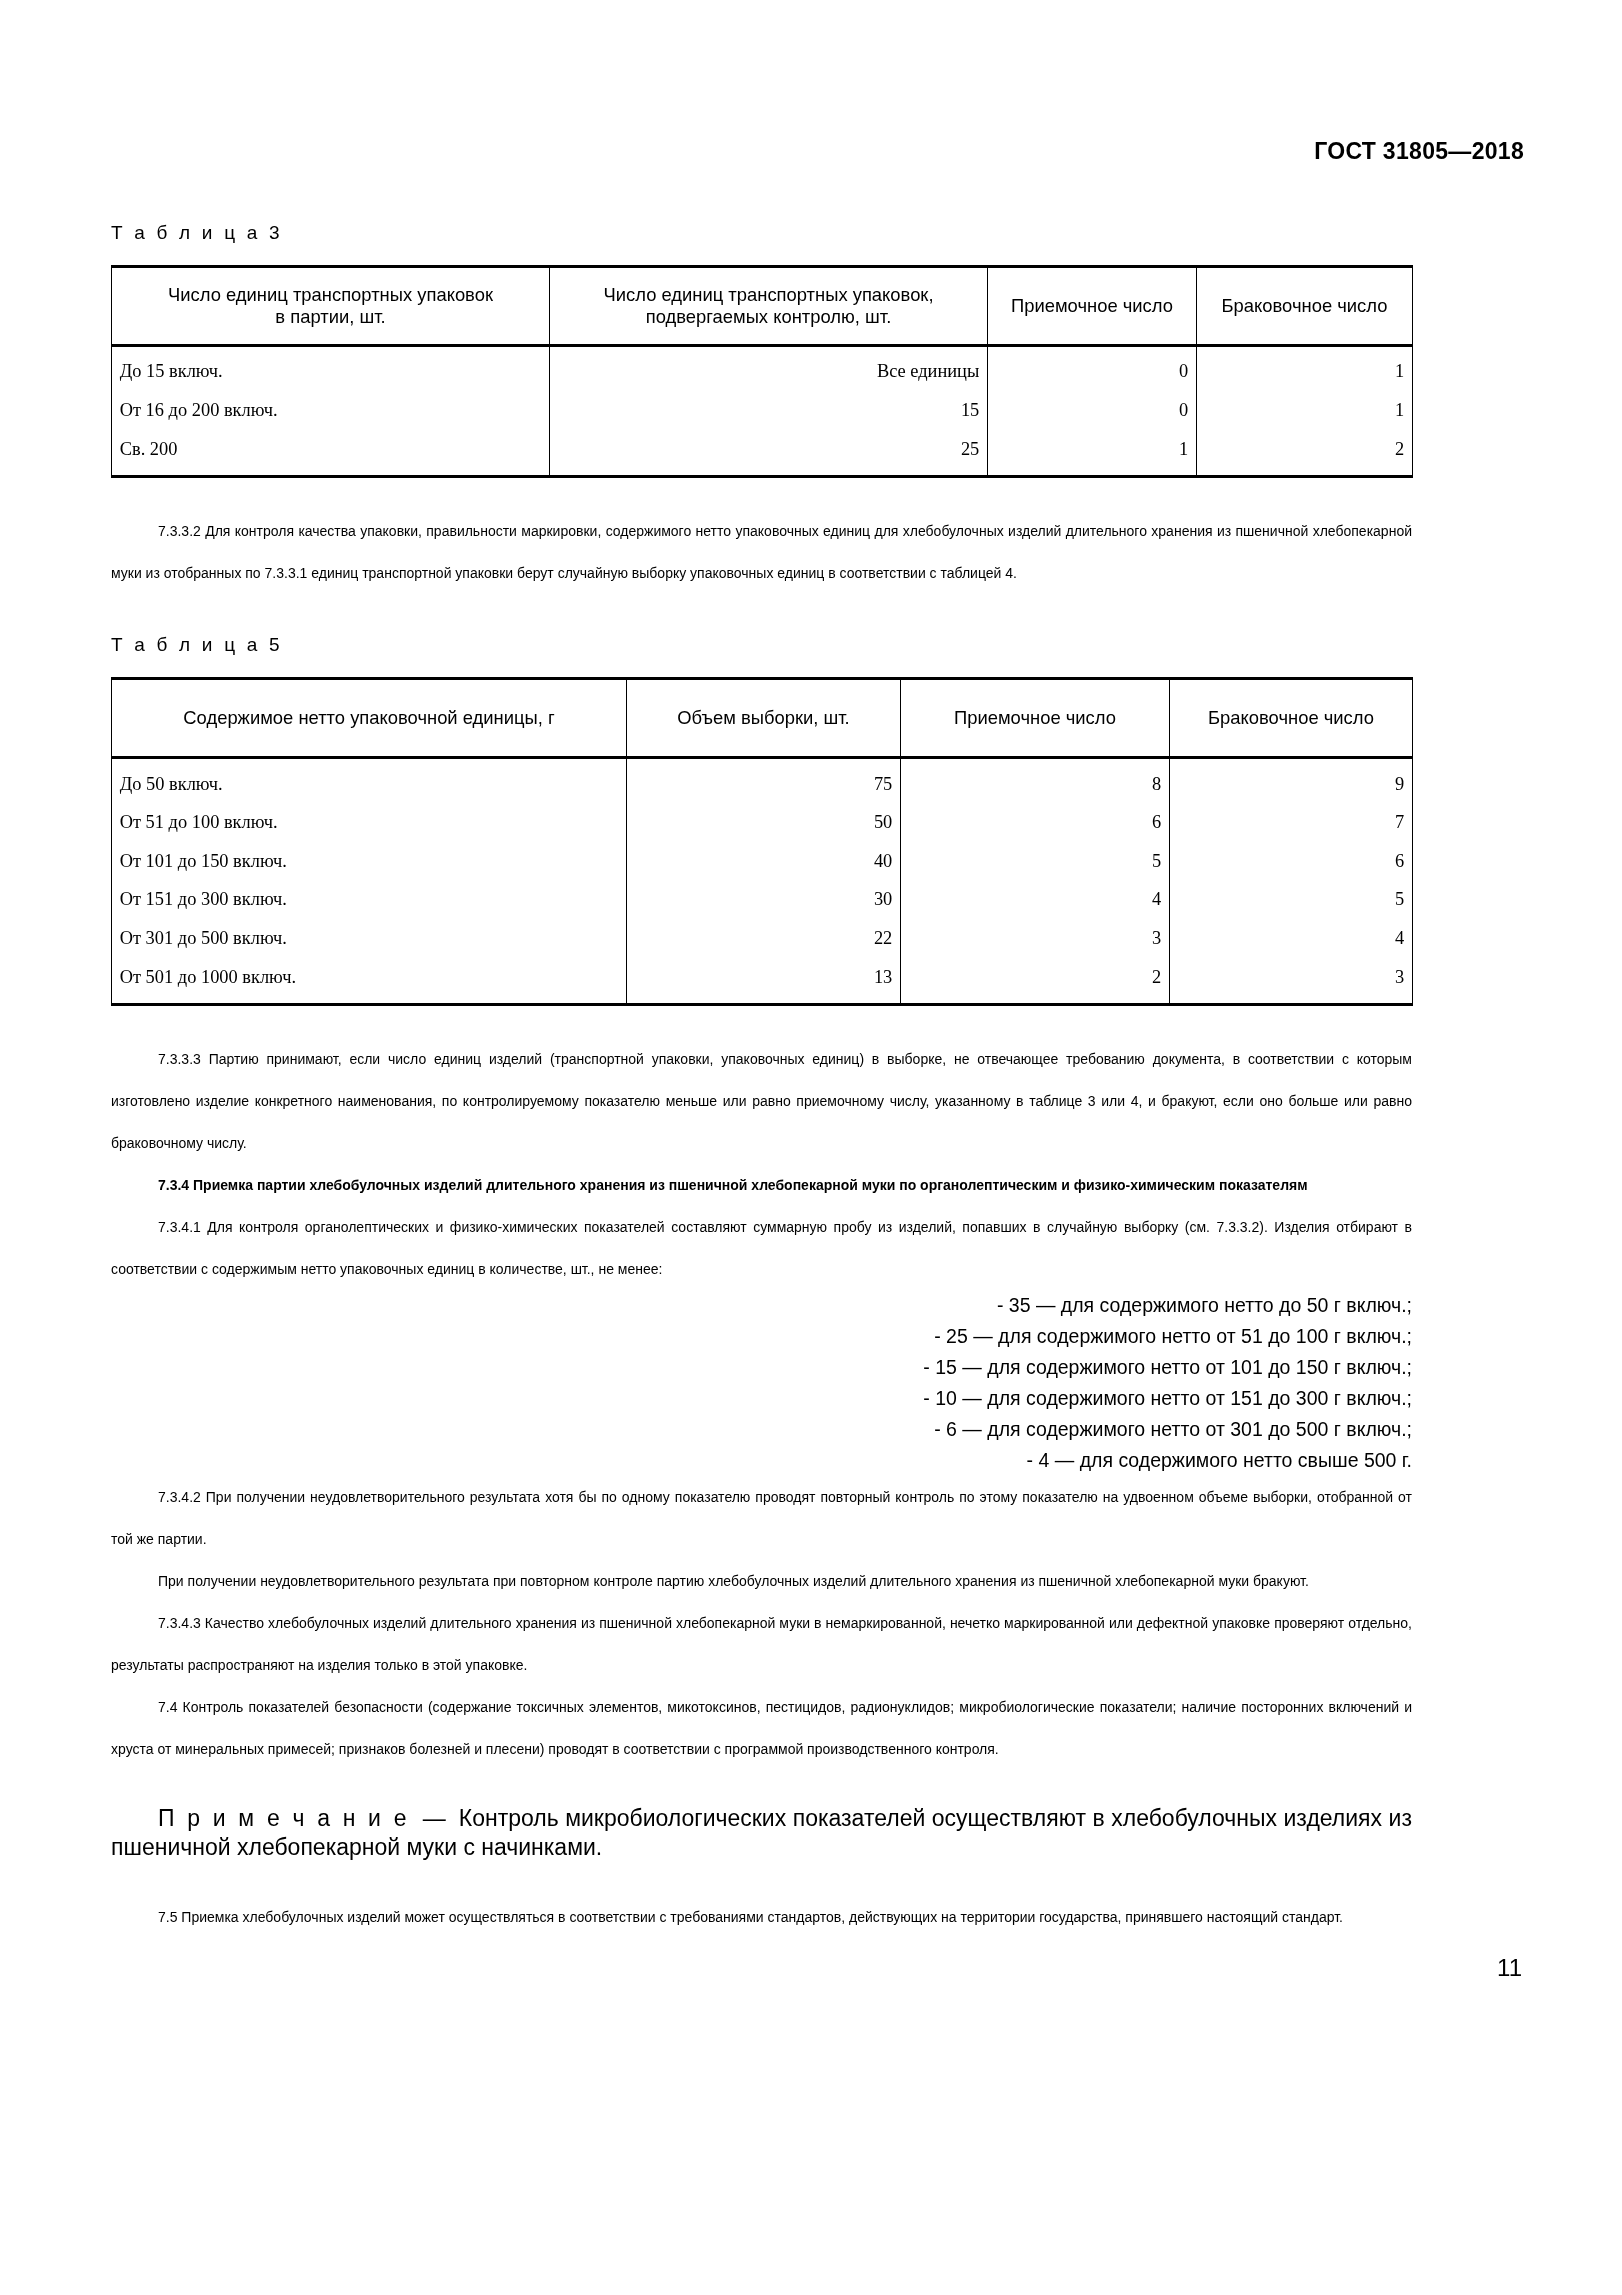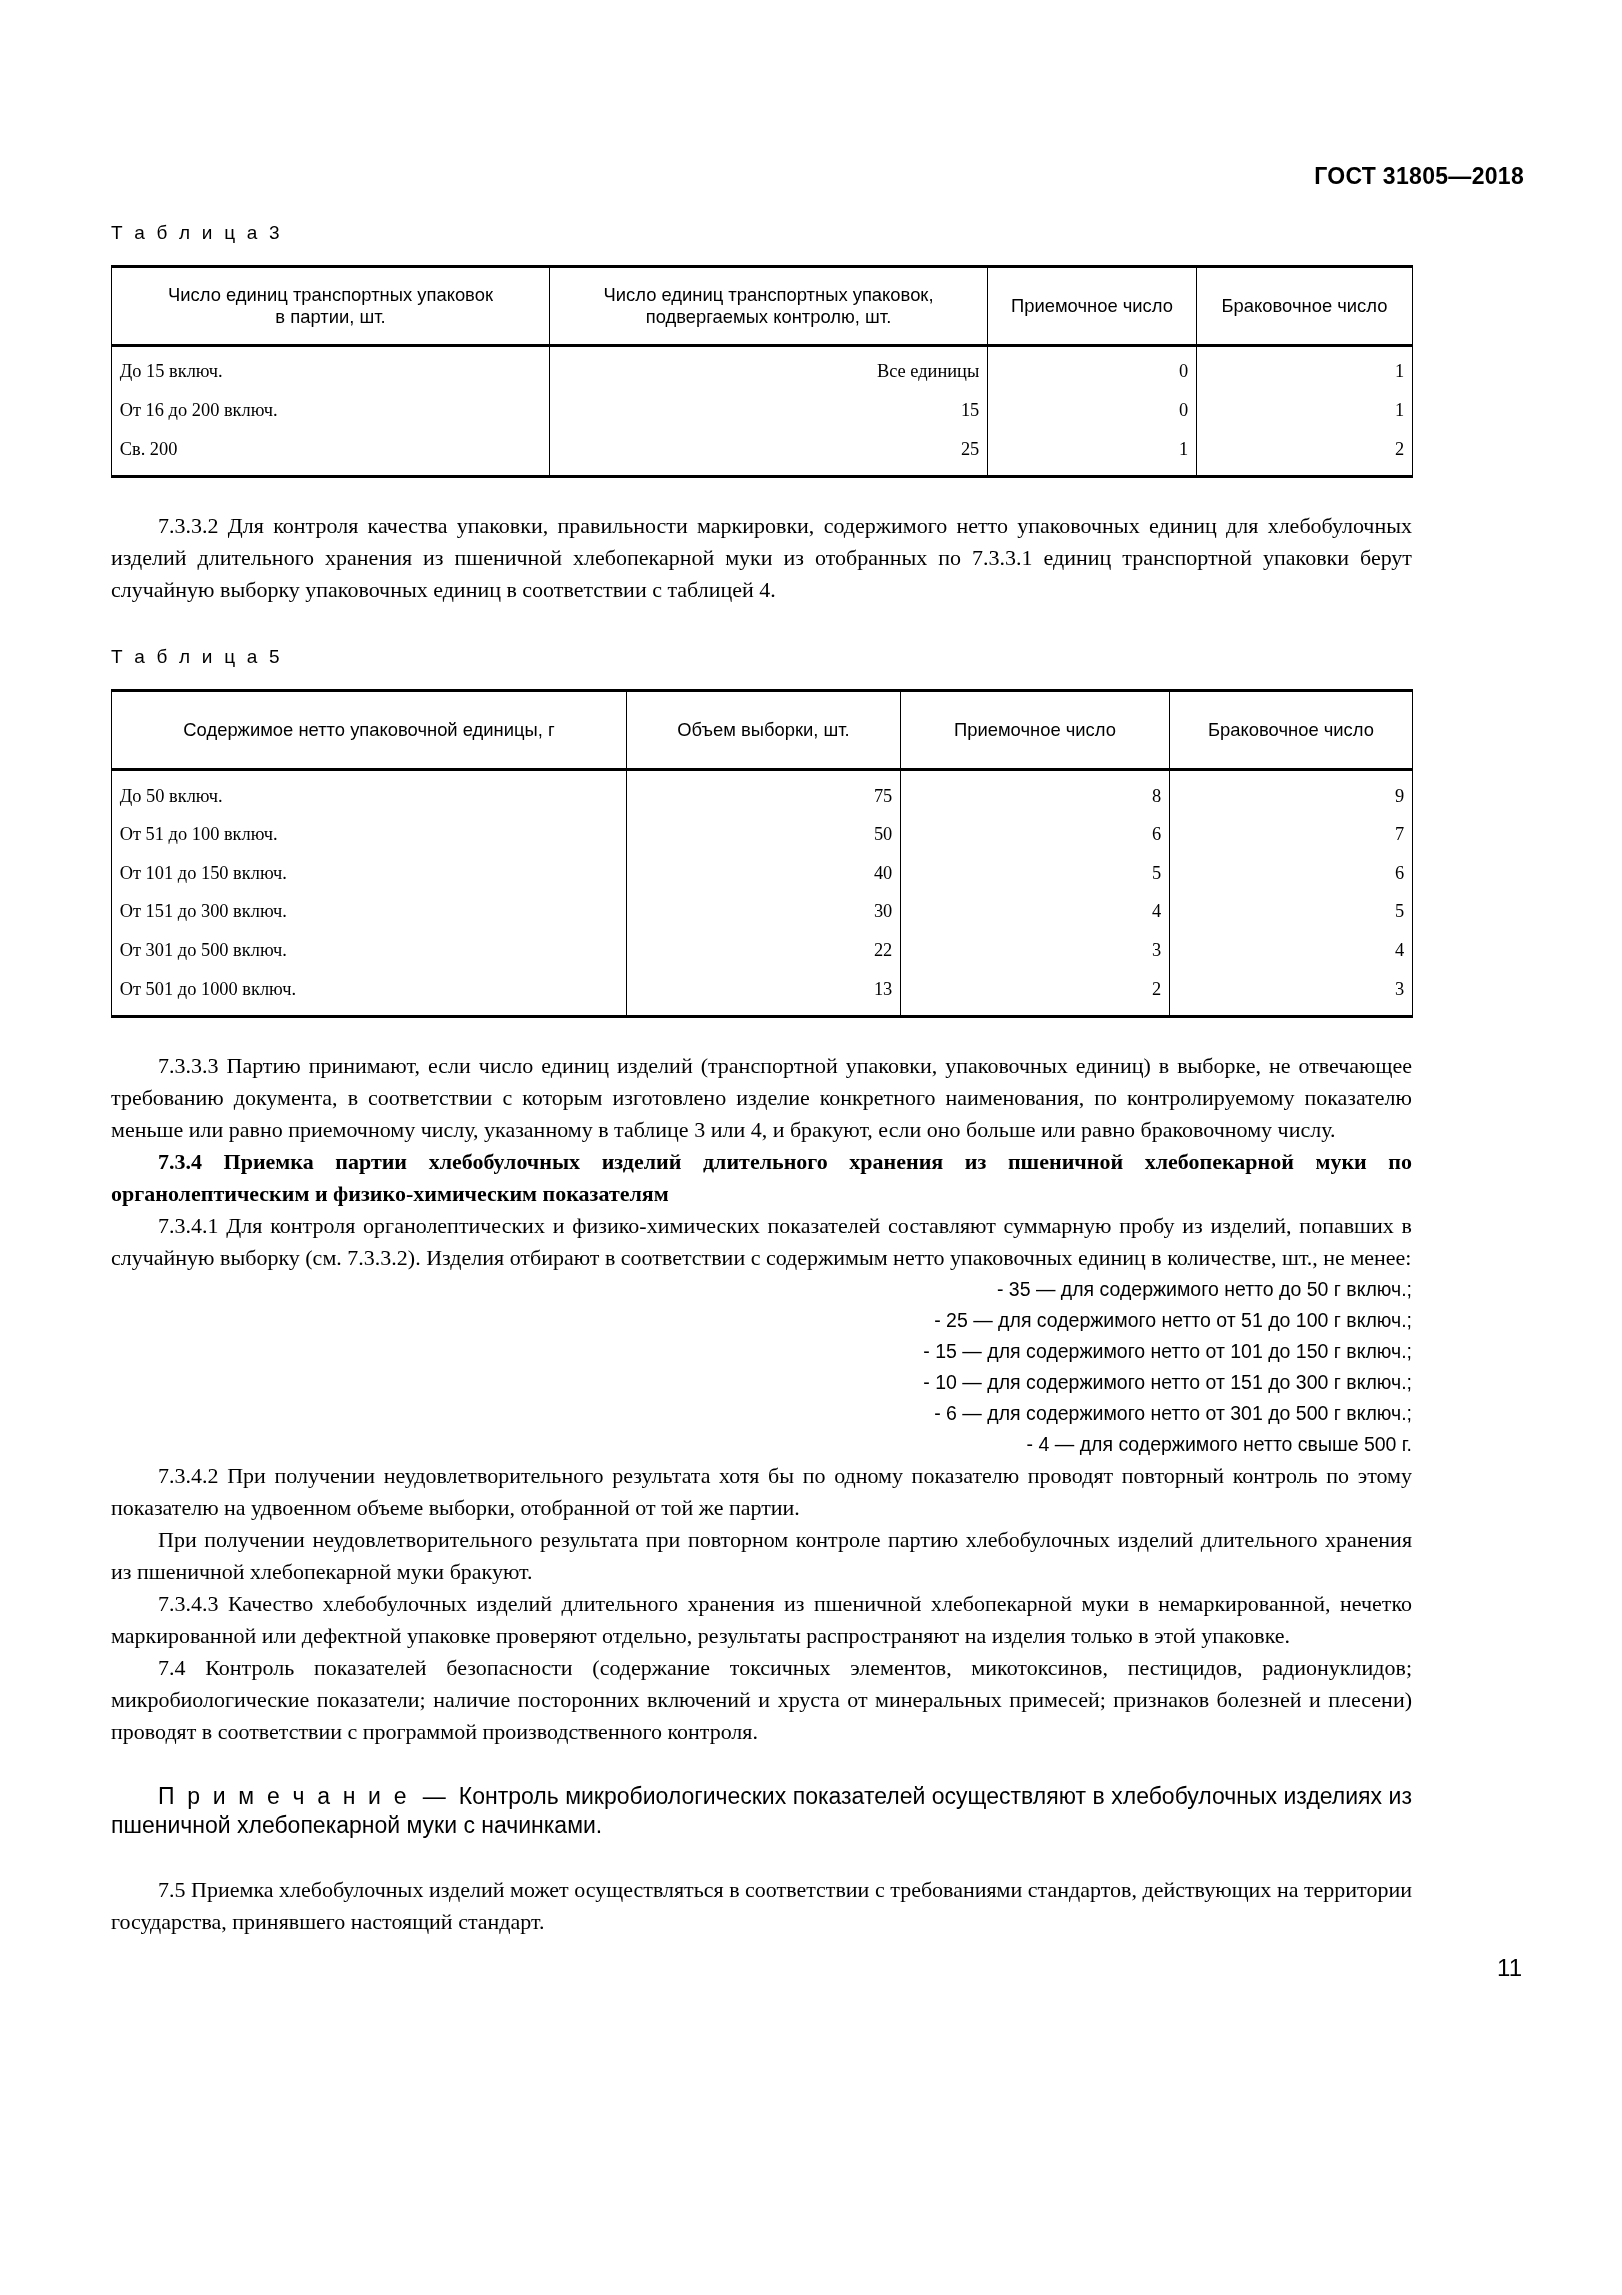--- a/index.html
+++ b/index.html
@@ -20,21 +20,21 @@
     width: 1623px;
     height: 2295px;
     box-sizing: border-box;
     padding: 0;
     overflow: hidden;
   }
 
   
   .doc-header {
     position: absolute;
-    top: 163px;
+    top: 138px;
     right: 99px;
     font-size: 23px;
     font-weight: bold;
     letter-spacing: 0.3px;
     white-space: nowrap;
   }
 
   
   .content {
     position: absolute;
@@ -82,27 +82,26 @@
   table.gost tbody tr:last-child td {
     border-bottom: 3.1px solid #000;
     padding-bottom: 10.7px;
   }
   td.c, th.c { text-align: right; }
   td.l { text-align: left; }
   td.l-indent { text-align: left; padding-left: 84px; }
 
   
   p.body {
-    font-size: 22px;
-    line-height: 32px;
+    font-size: 14px;
+    line-height: 42px;
     margin: 0;
     text-align: justify;
     text-justify: inter-word;
     hyphens: none;
-    font-family: Liberation Serif, serif;
   }
   p.body.first-ind { text-indent: 47px; }
   p.body.nojust { text-align: left; }
   p.body.bold { font-weight: bold; }
   .gap-before-tbl { height: 40px; }
   .gap-after-tbl  { height: 32px; }
 
   ul.dashlist {
     list-style: none;
     margin: 0;

